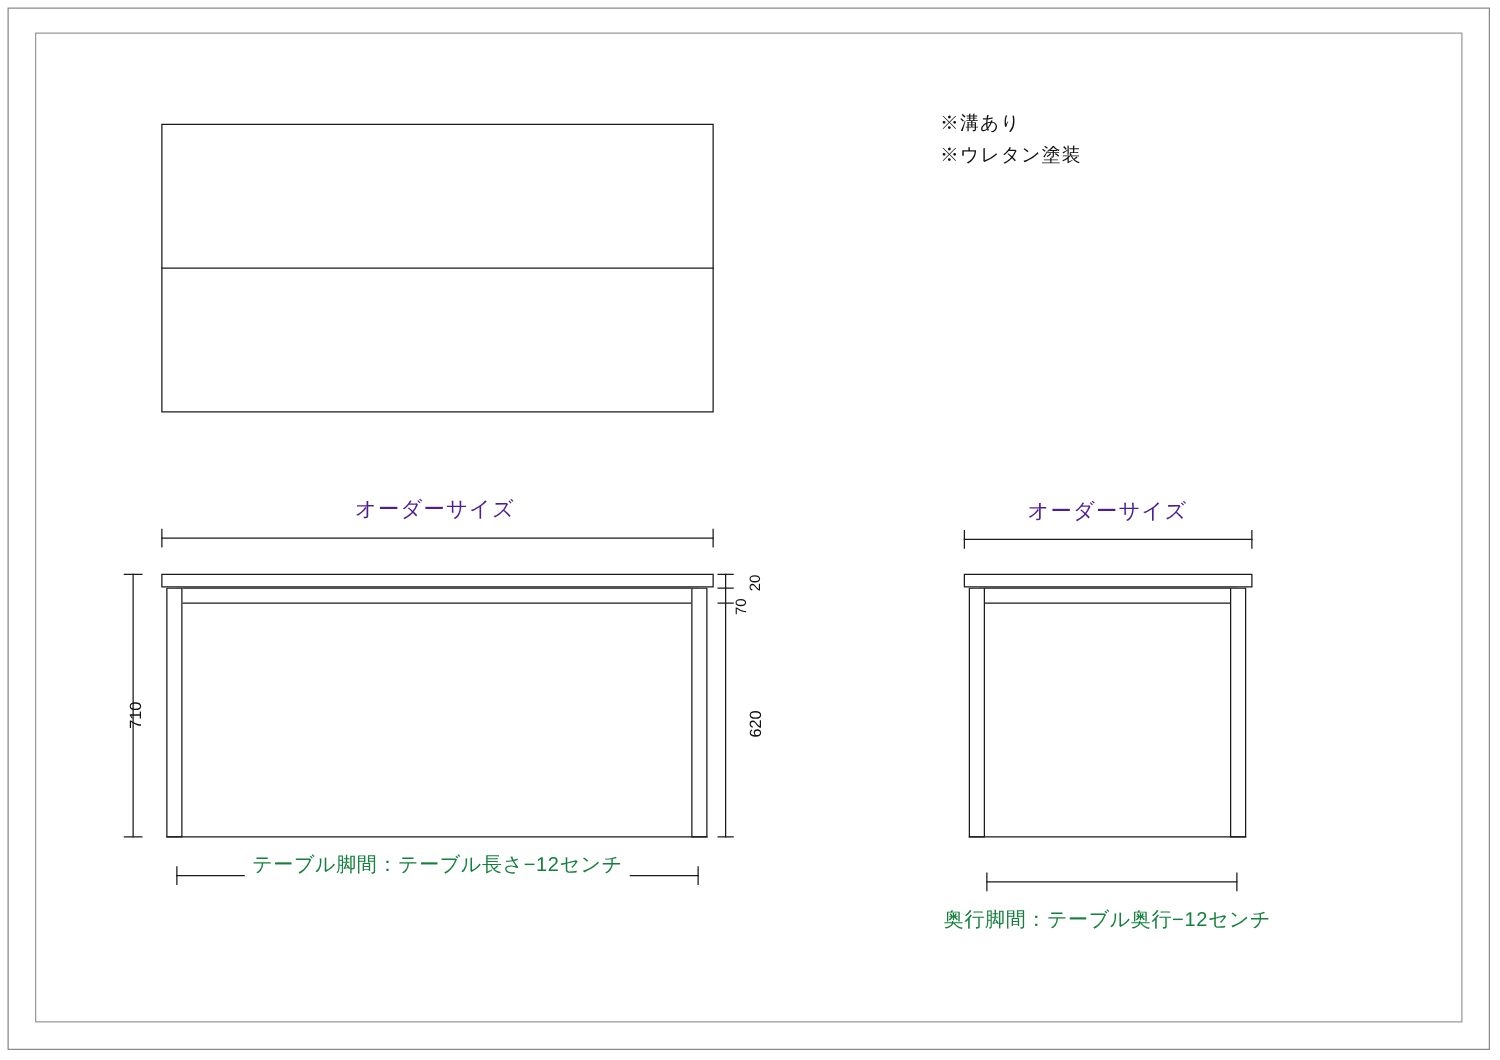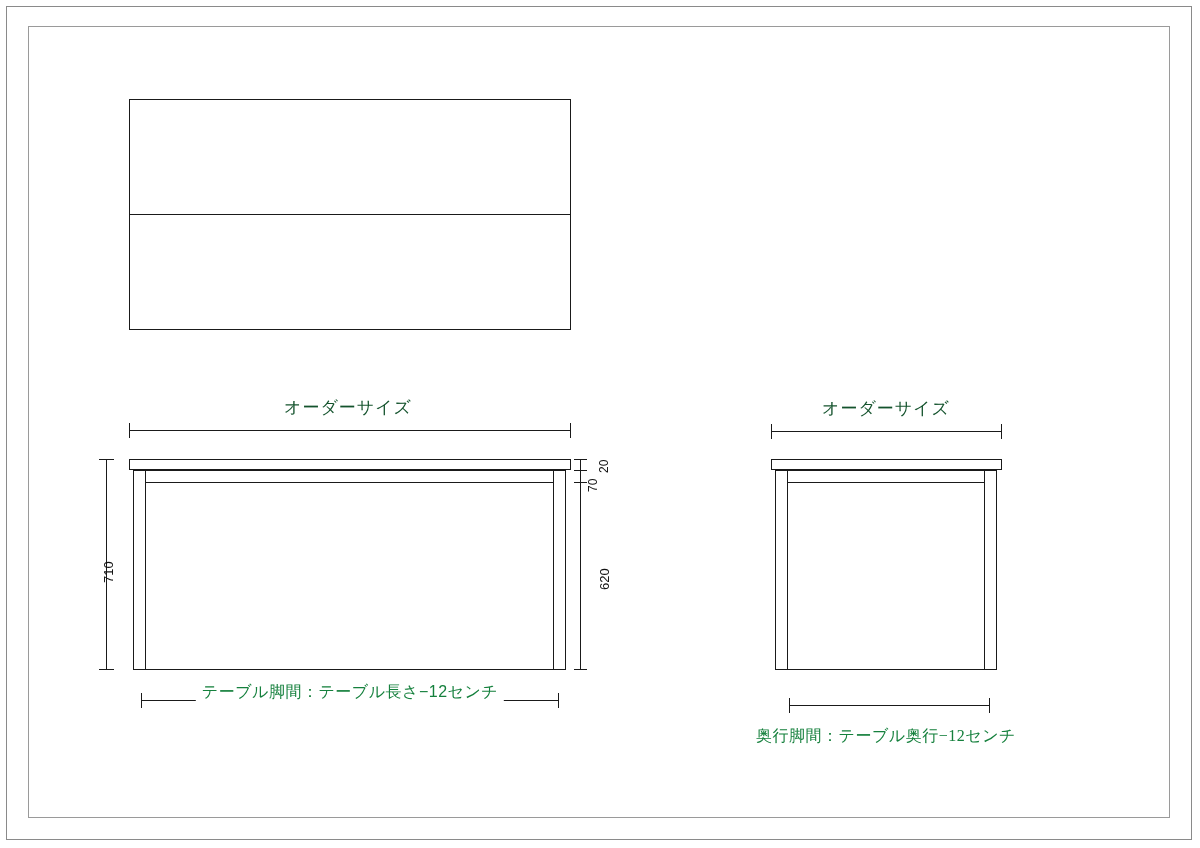--- a/index.html
+++ b/index.html
@@ -95,21 +95,21 @@
     position: absolute;
     height: 1px;
     background: #1a1a1a;
   }
   .title-lbl {
     position: absolute;
     font-size: 17px;
     letter-spacing: 1px;
     white-space: nowrap;
     transform: translateX(-50%);
-    color: #14532d;
+    color: #4c1d95;
   }
   .caption-lbl {
     position: absolute;
     font-size: 16px;
     letter-spacing: 0.5px;
     white-space: nowrap;
     transform: translateX(-50%);
     color: #15803d;
   }
   .part {
@@ -123,20 +123,24 @@
 <body>
 
 <div id="sheet">
 
   <div class="frame-outer"></div>
   <div class="frame-inner"></div>
 
   <div class="plan-rect"></div>
   <div class="plan-split"></div>
 
+  <div class="notes">
+    <div class="note-line">※溝あり</div>
+    <div class="note-line">※ウレタン塗装</div>
+  </div>
 
   <div>
 
     <div class="title-lbl" style="left:348px; top:396px;">オーダーサイズ</div>
 
     <div class="ln h" style="left:129px; top:430px; width:442px;"></div>
     <div class="tick" style="left:129px; top:423px; height:15px;"></div>
     <div class="tick" style="left:570px; top:423px; height:15px;"></div>
 
     <div class="part" style="left:129px; top:459px; width:442px; height:11px;"></div>
@@ -184,16 +188,16 @@
     <div class="ln h" style="left:783px; top:482px; width:207px;"></div>
     <div class="ln h" style="left:783px; top:470px; width:207px;"></div>
 
     <div class="part" style="left:775px; top:470px; width:13px; height:200px;"></div>
     <div class="part" style="left:984px; top:470px; width:13px; height:200px;"></div>
     <div class="ln h" style="left:775px; top:669px; width:222px;"></div>
 
     <div class="ln h" style="left:789px; top:705px; width:201px;"></div>
     <div class="tick" style="left:789px; top:698px; height:15px;"></div>
     <div class="tick" style="left:989px; top:698px; height:15px;"></div>
-    <div class="caption-lbl" style="left:886px; top:726px;font-family:Liberation Serif, serif;">奥行脚間：テーブル奥行−12センチ</div>
+    <div class="caption-lbl" style="left:886px; top:726px;">奥行脚間：テーブル奥行−12センチ</div>
   </div>
 
 </div>
 
 </body></html>

